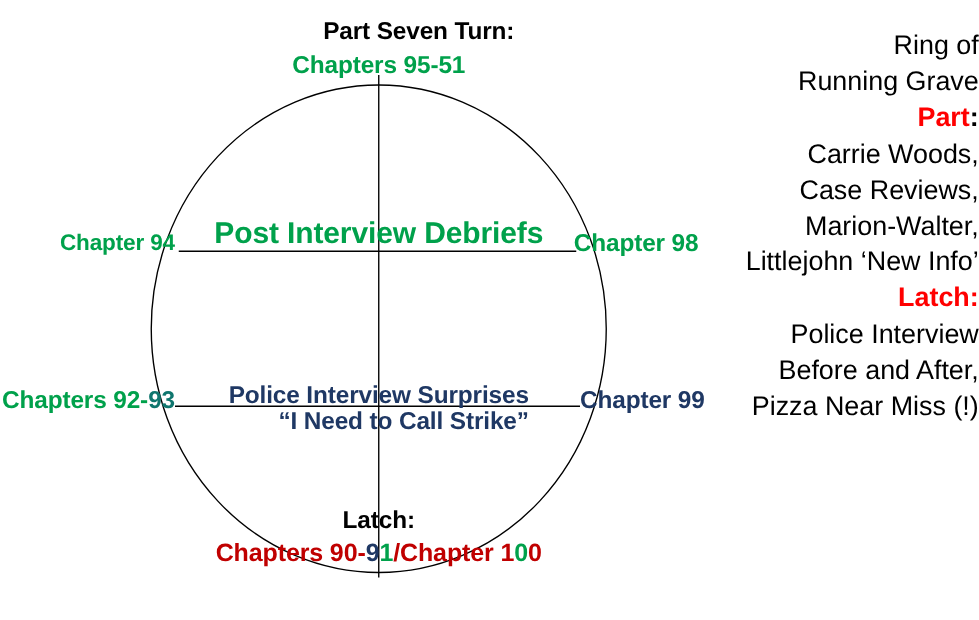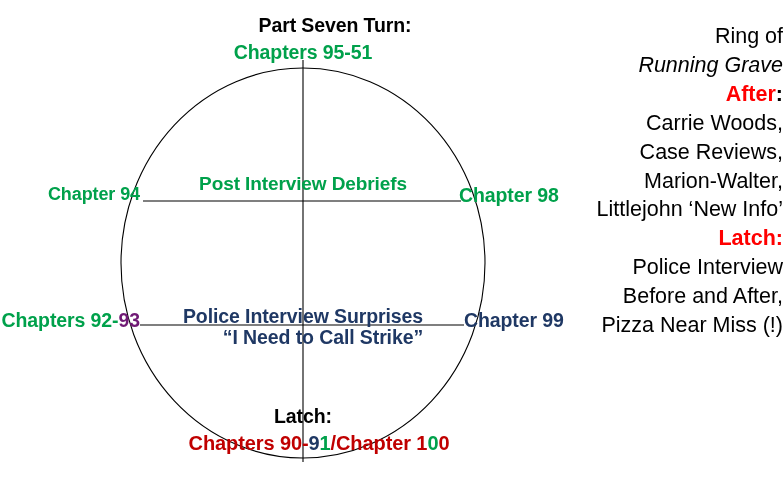--- a/index.html
+++ b/index.html
@@ -39,21 +39,21 @@
     position: absolute;
     white-space: nowrap;
     font-weight: bold;
     line-height: 1.06;
     letter-spacing: -0.1px;
   }
   .ctr { transform: translateX(-50%); }
 
   .green  { color: #00A14B; }
   .navy   { color: #1F3864; }
-  .red    { color: #701a75; }
+  .red    { color: #0f766e; }
   .black  { color: #000000; }
 
   
   #label-part-seven-turn {
     left: 303px; top: 15px;
     font-size: 19.5px;
     margin-left: 32px;
   }
   #label-chapters-95-97 {
     left: 303px; top: 42px;
@@ -61,21 +61,21 @@
   }
 
   
   #label-chapter-94 {
     left: 140px; top: 185px;
     font-size: 18px;
     transform: translate(-100%, 0);
   }
   #label-post-interview-debriefs {
     left: 303px; top: 174px;
-    font-size: 19px;
+    font-size: 24px;
   }
   #label-chapter-98 {
     left: 459px; top: 185px;
     font-size: 19.5px;
   }
 
   
   #label-chapters-92-93 {
     left: 140px; top: 310px;
     font-size: 19.5px;
@@ -94,35 +94,34 @@
   }
 
   
   #label-latch-bottom {
     left: 303px; top: 406px;
     font-size: 19.5px;
   }
   #label-chapters-90-100 {
     left: 303px; top: 433px;
     font-size: 20px;
-    margin-left: 16px;
   }
 
   
   #key-panel {
     position: absolute;
     left: 545px;
     top: 22px;
     width: 238px;
     text-align: right;
     font-size: 21.5px;
     line-height: 1.345;
   }
   #key-panel .kline { display: block; white-space: nowrap; }
-  .italic { font-style: italic; }
+  .italic { }
   .underline { text-decoration: underline; text-underline-offset: 2px; }
   .heading-red {
     font-weight: bold;
     color: #FF0000;
   }
   .heading-red .colon { color: #000000; }
   #key-latch-heading .colon-red { color: #FF0000; }
 </style>
 </head>
 <body>
@@ -156,21 +155,21 @@
     <div class="lbl navy" id="label-chapter-99">Chapter 99</div>
 
     <div class="lbl ctr black" id="label-latch-bottom">Latch:</div>
     <div class="lbl ctr" id="label-chapters-90-100"><span style="color: rgb(192, 0, 0);">Chapters 90-</span><span style="color: rgb(31, 56, 100);">9</span><span style="color: rgb(0, 161, 75);">1</span><span style="color: rgb(192, 0, 0);">/</span><span style="color: rgb(192, 0, 0);">Chapter </span><span style="color: rgb(192, 0, 0);">1</span><span style="color: rgb(0, 161, 75);">0</span><span style="color: rgb(192, 0, 0);">0</span></div>
   </div>
 
   <div id="key-panel">
     <span class="kline">Ring of</span>
     <span class="kline italic">Running Grave</span>
 
-    <span class="kline heading-red" id="key-axis-heading"><span>After</span><span class="colon">:</span></span>
+    <span class="kline heading-red" id="key-axis-heading"><span>Part</span><span class="colon">:</span></span>
 
     <span class="kline">Carrie Woods,</span>
     <span class="kline">Case Reviews,</span>
     <span class="kline">Marion-Walter,</span>
     <span class="kline">Littlejohn ‘New Info’</span>
 
     <span class="kline heading-red" id="key-latch-heading"><span>Latch</span><span class="colon-red">:</span></span>
 
     <span class="kline">Police Interview</span>
     <span class="kline">Before and After,</span>

